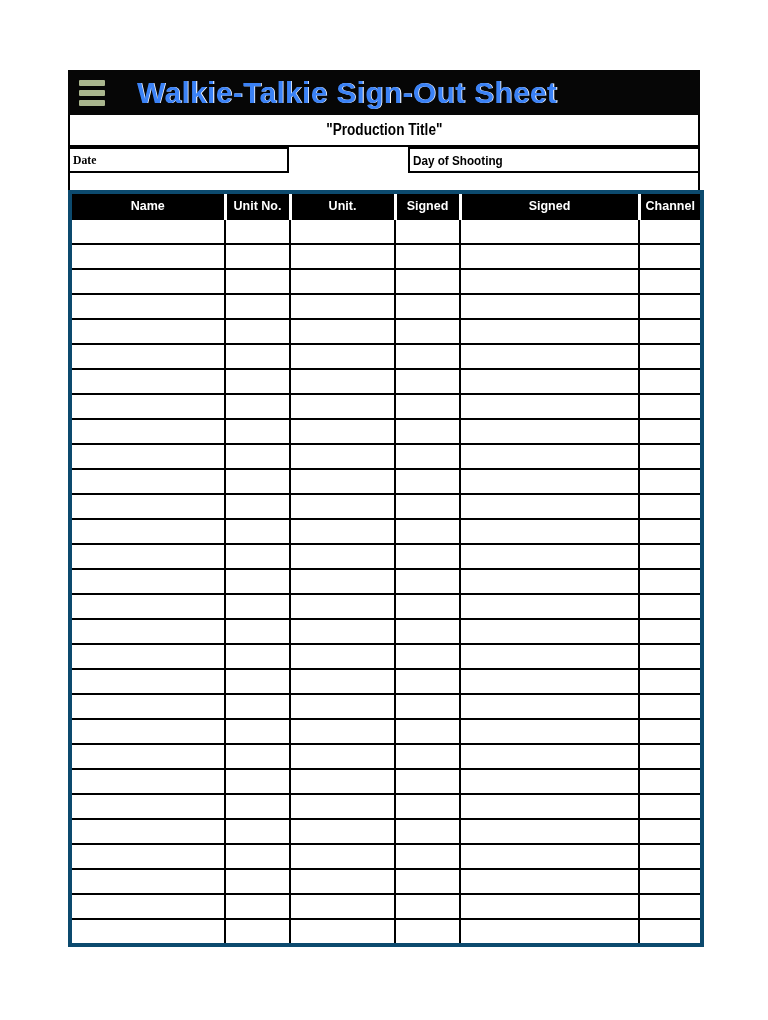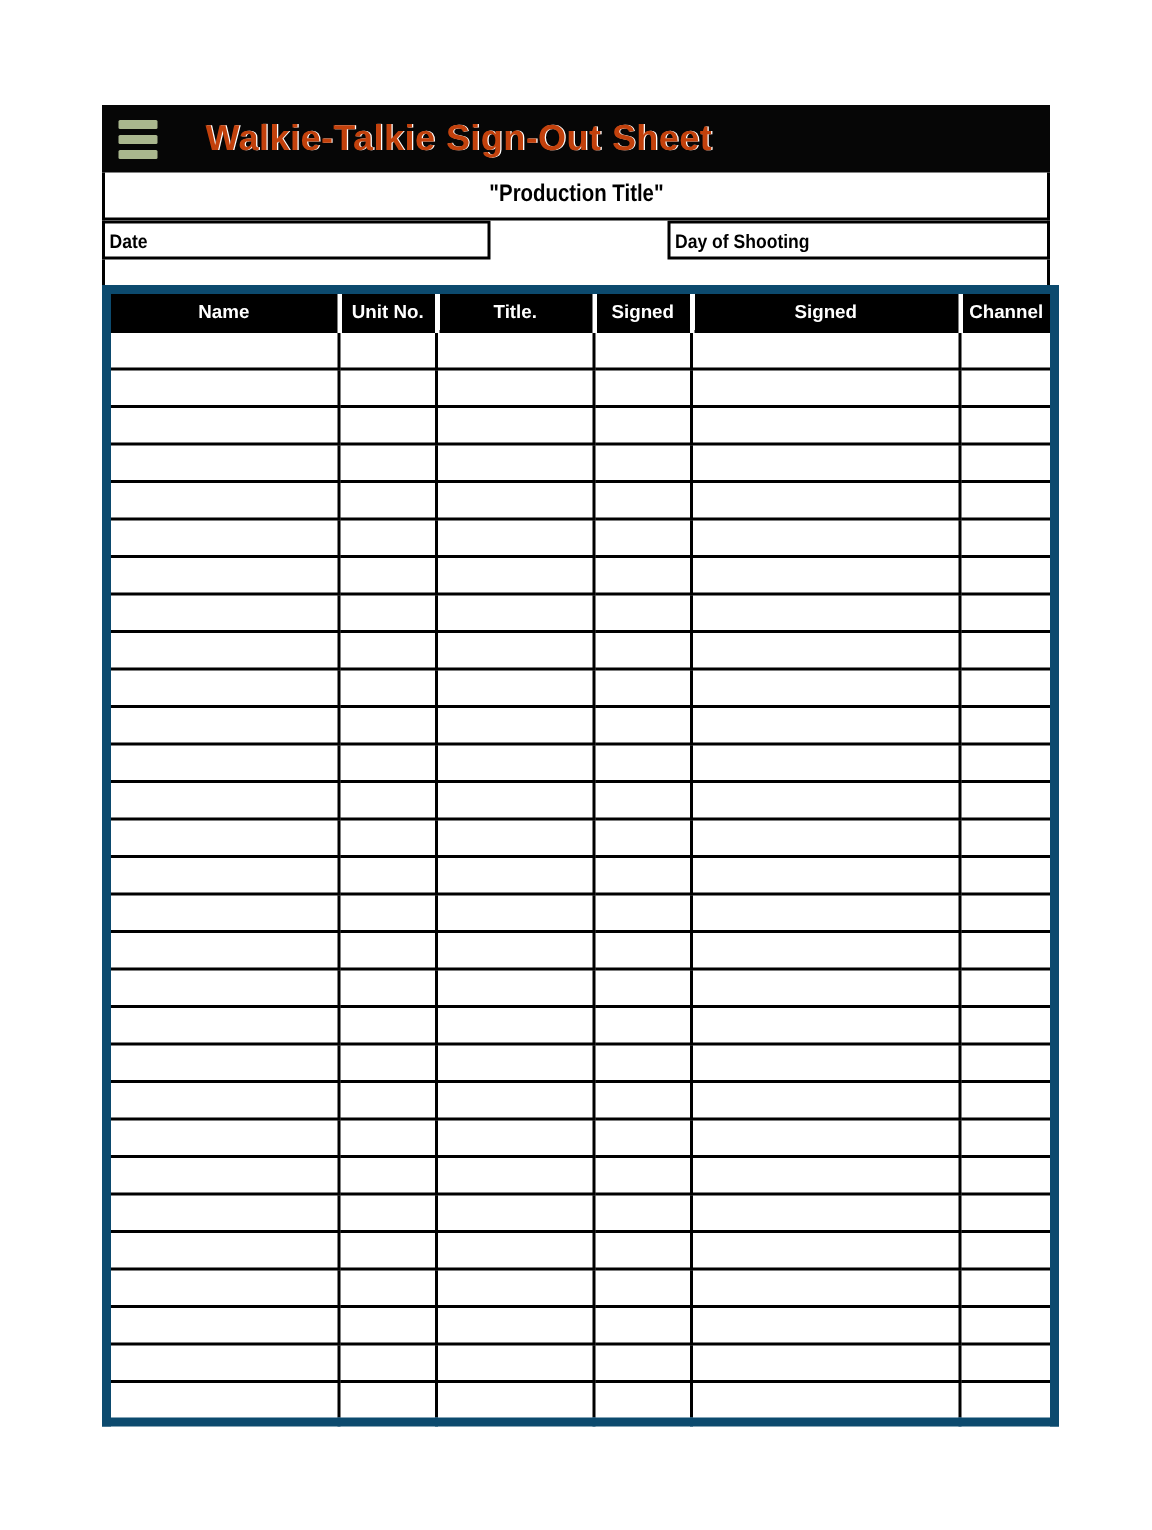--- a/index.html
+++ b/index.html
@@ -36,22 +36,22 @@
     flex-direction: column;
     gap: 4px;
     cursor: pointer;
   }
   .menu-icon .bar {
     height: 6px;
     background: var(--icon-color, #a9b68e);
     border-radius: 1px;
   }
   .banner-title {
-    color: #c2410c;
-    font-size: 24px;
+    color: #3b82f6;
+    font-size: 30px;
     font-weight: 700;
     letter-spacing: 0.3px;
     margin-left: 32px;
     text-shadow: 0.8px 0 0 #ffffff; 
     white-space: nowrap;
   }
 
   
   .header-info {
     border-left: 2px solid #000;
@@ -86,30 +86,30 @@
     align-items: center;
     padding-left: 3px;
     font-weight: 700;
     font-size: 13px;
   }
   .field-box .field-label {
     transform: scaleX(0.9);
     transform-origin: left center;
     white-space: nowrap;
   }
-  .date-box { left: -2px; width: 259px; }
-  .day-box  { right: -2px; width: 255px; margin-left: 43px; }
+  .date-box { left: -2px; width: 221px; font-family: Liberation Serif, serif; }
+  .day-box  { right: -2px; width: 292px; margin-left: 43px; }
   .gap-row { height: 15px; }
 
   
   table.signout-table {
     border-collapse: collapse;
     table-layout: fixed;
     width: 632px;
-    border: 6px solid #0c4a6e;
+    border: 4px solid #0c4a6e;
   }
   table.signout-table th {
     background: var(--header-bg, #000000);
     color: var(--header-fg, #ffffff);
     font-size: 12.5px;
     font-weight: 700;
     height: 24px;
     text-align: center;
     padding: 0;
     overflow: hidden;
@@ -162,21 +162,21 @@
           <col style="width:65px">
           <col style="width:105px">
         <col style="width:65px">
           <col style="width:179px">
           <col style="width:63px">
       </colgroup>
       <thead>
         <tr>
           <th>Name</th>
           <th>Unit No.</th>
-          <th>Title.</th>
+          <th>Unit.</th>
           <th>Signed</th>
           <th>Signed</th>
           <th>Channel</th>
         </tr>
       </thead>
       <tbody id="table-body">
           <tr>
             <td></td>
             <td></td>
             <td></td>

